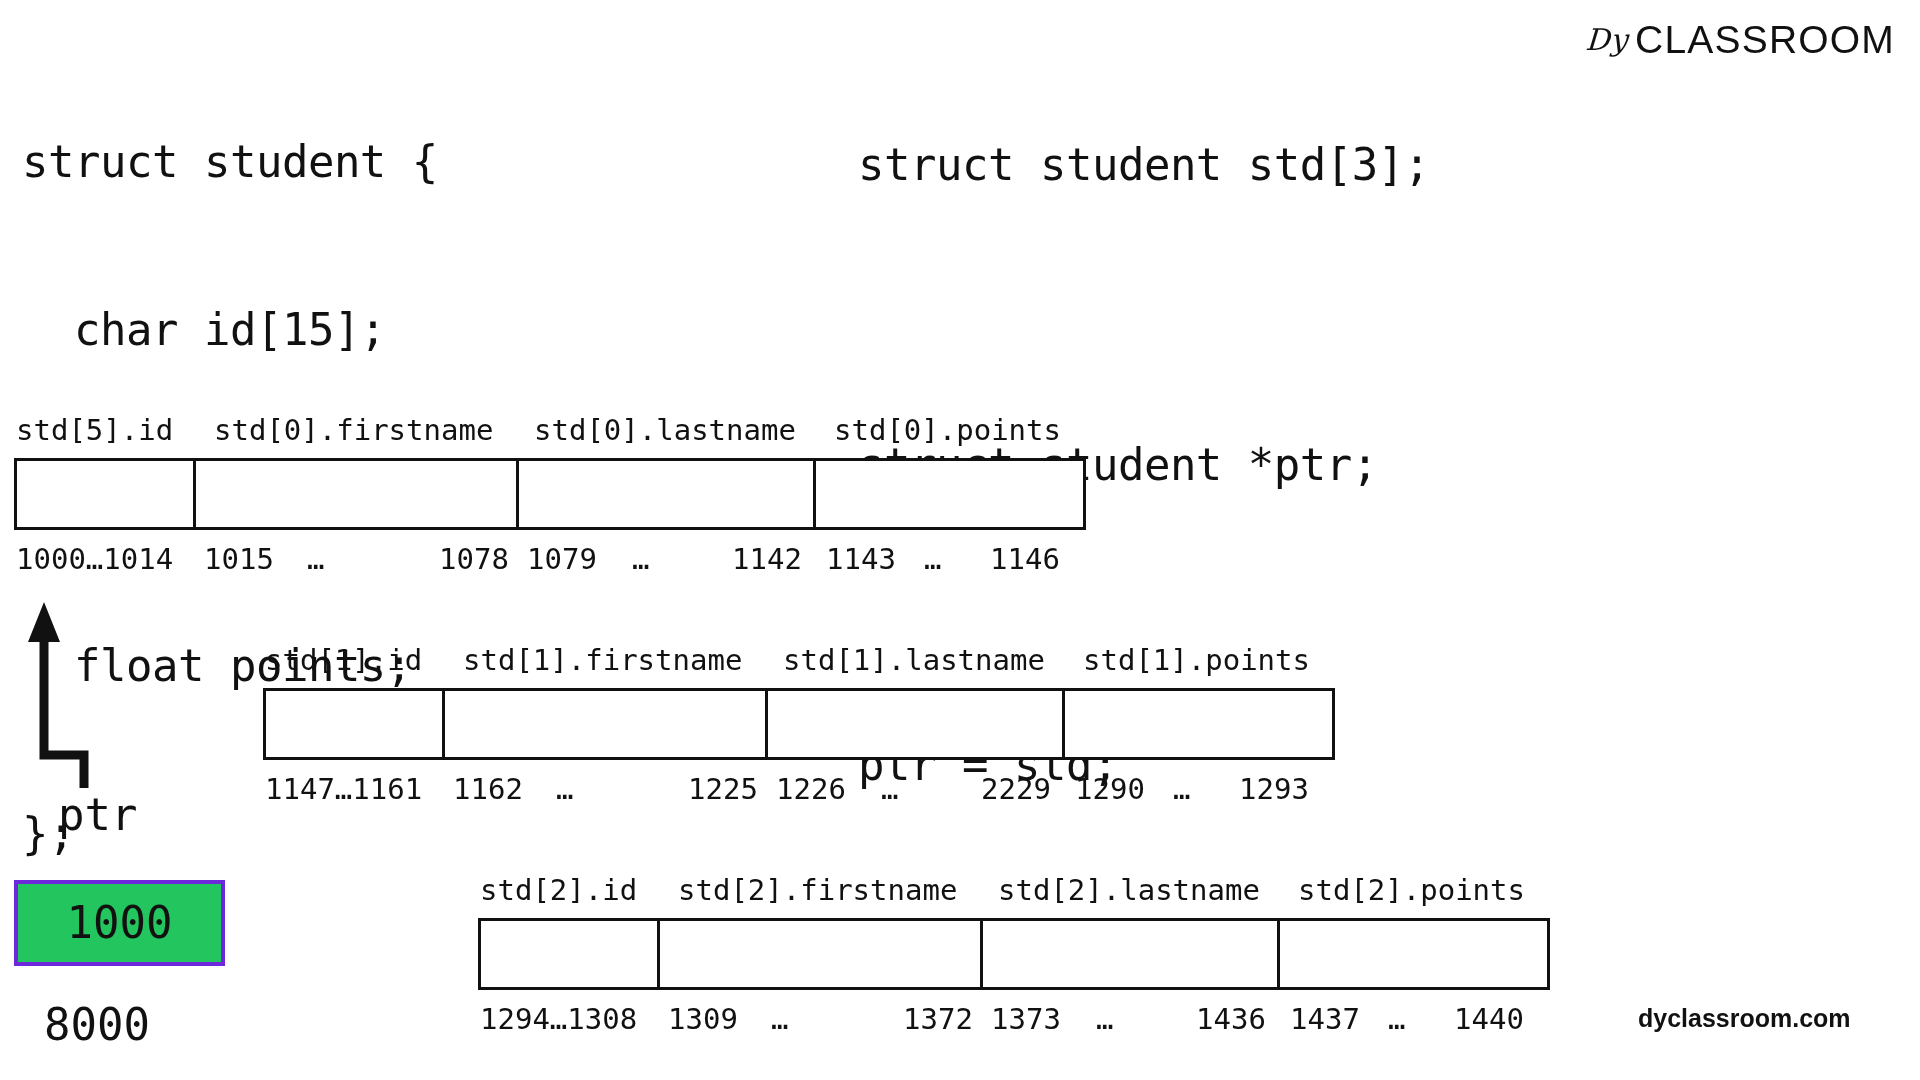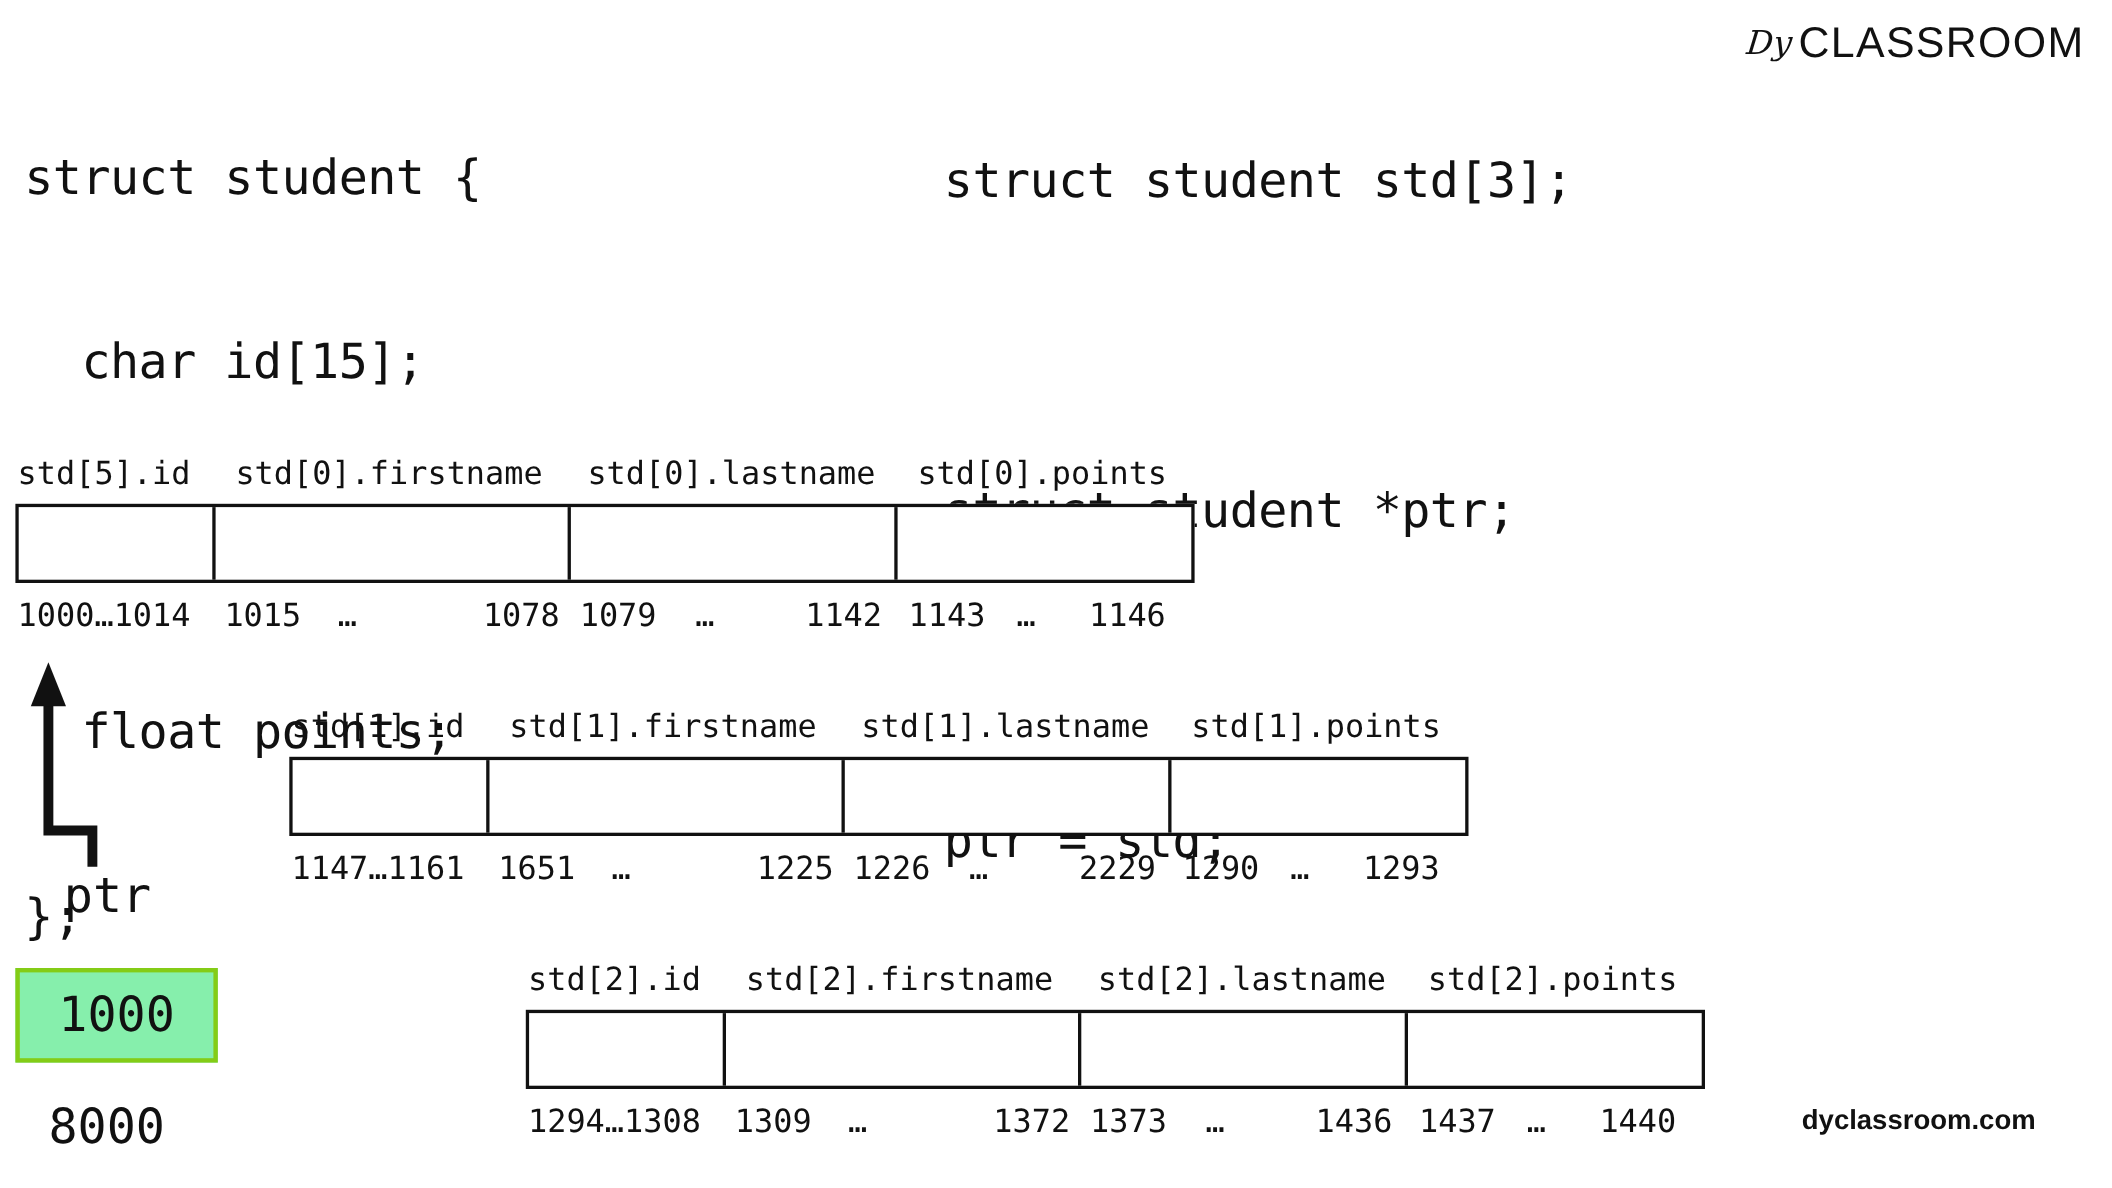--- a/index.html
+++ b/index.html
@@ -111,25 +111,25 @@
     top: 790px;
     font-size: 44px;
     line-height: 50px;
     white-space: pre;
     color: #111111;
   }
   #ptr-box {
     position: absolute;
     left: 14px;
     top: 880px;
-    width: 184px;
+    width: 211px;
     height: 86px;
-    border: 4px solid #84cc16;
+    border: 4px solid #6d28d9;
     box-sizing: border-box;
-    background: #86efac;
+    background: #22c55e;
     display: flex;
     align-items: center;
     justify-content: center;
   }
   #ptr-box .val {
     font-size: 44px;
     line-height: 48px;
     color: #111111;
   }
   #ptr-addr {
@@ -204,21 +204,21 @@
       <span class="lab" style="left:820px;">std[1].points</span>
     </div>
     <div class="boxes">
       <div class="cell" style="width:180px;"></div>
       <div class="cell" style="width:325px;"></div>
       <div class="cell" style="width:298px;"></div>
       <div class="cell" style="width:269px;"></div>
     </div>
     <div class="addrs">
       <span class="adr" style="left:2px;">1147…1161</span>
-      <span class="adr" style="left:190px;">1651</span>
+      <span class="adr" style="left:190px;">1162</span>
       <span class="adr" style="left:293px;">…</span>
       <span class="adr" style="left:425px;">1225</span>
       <span class="adr" style="left:513px;">1226</span>
       <span class="adr" style="left:618px;">…</span>
       <span class="adr" style="left:718px;">2229</span>
       <span class="adr" style="left:812px;">1290</span>
       <span class="adr" style="left:910px;">…</span>
       <span class="adr" style="left:976px;">1293</span>
     </div>
   </div>

